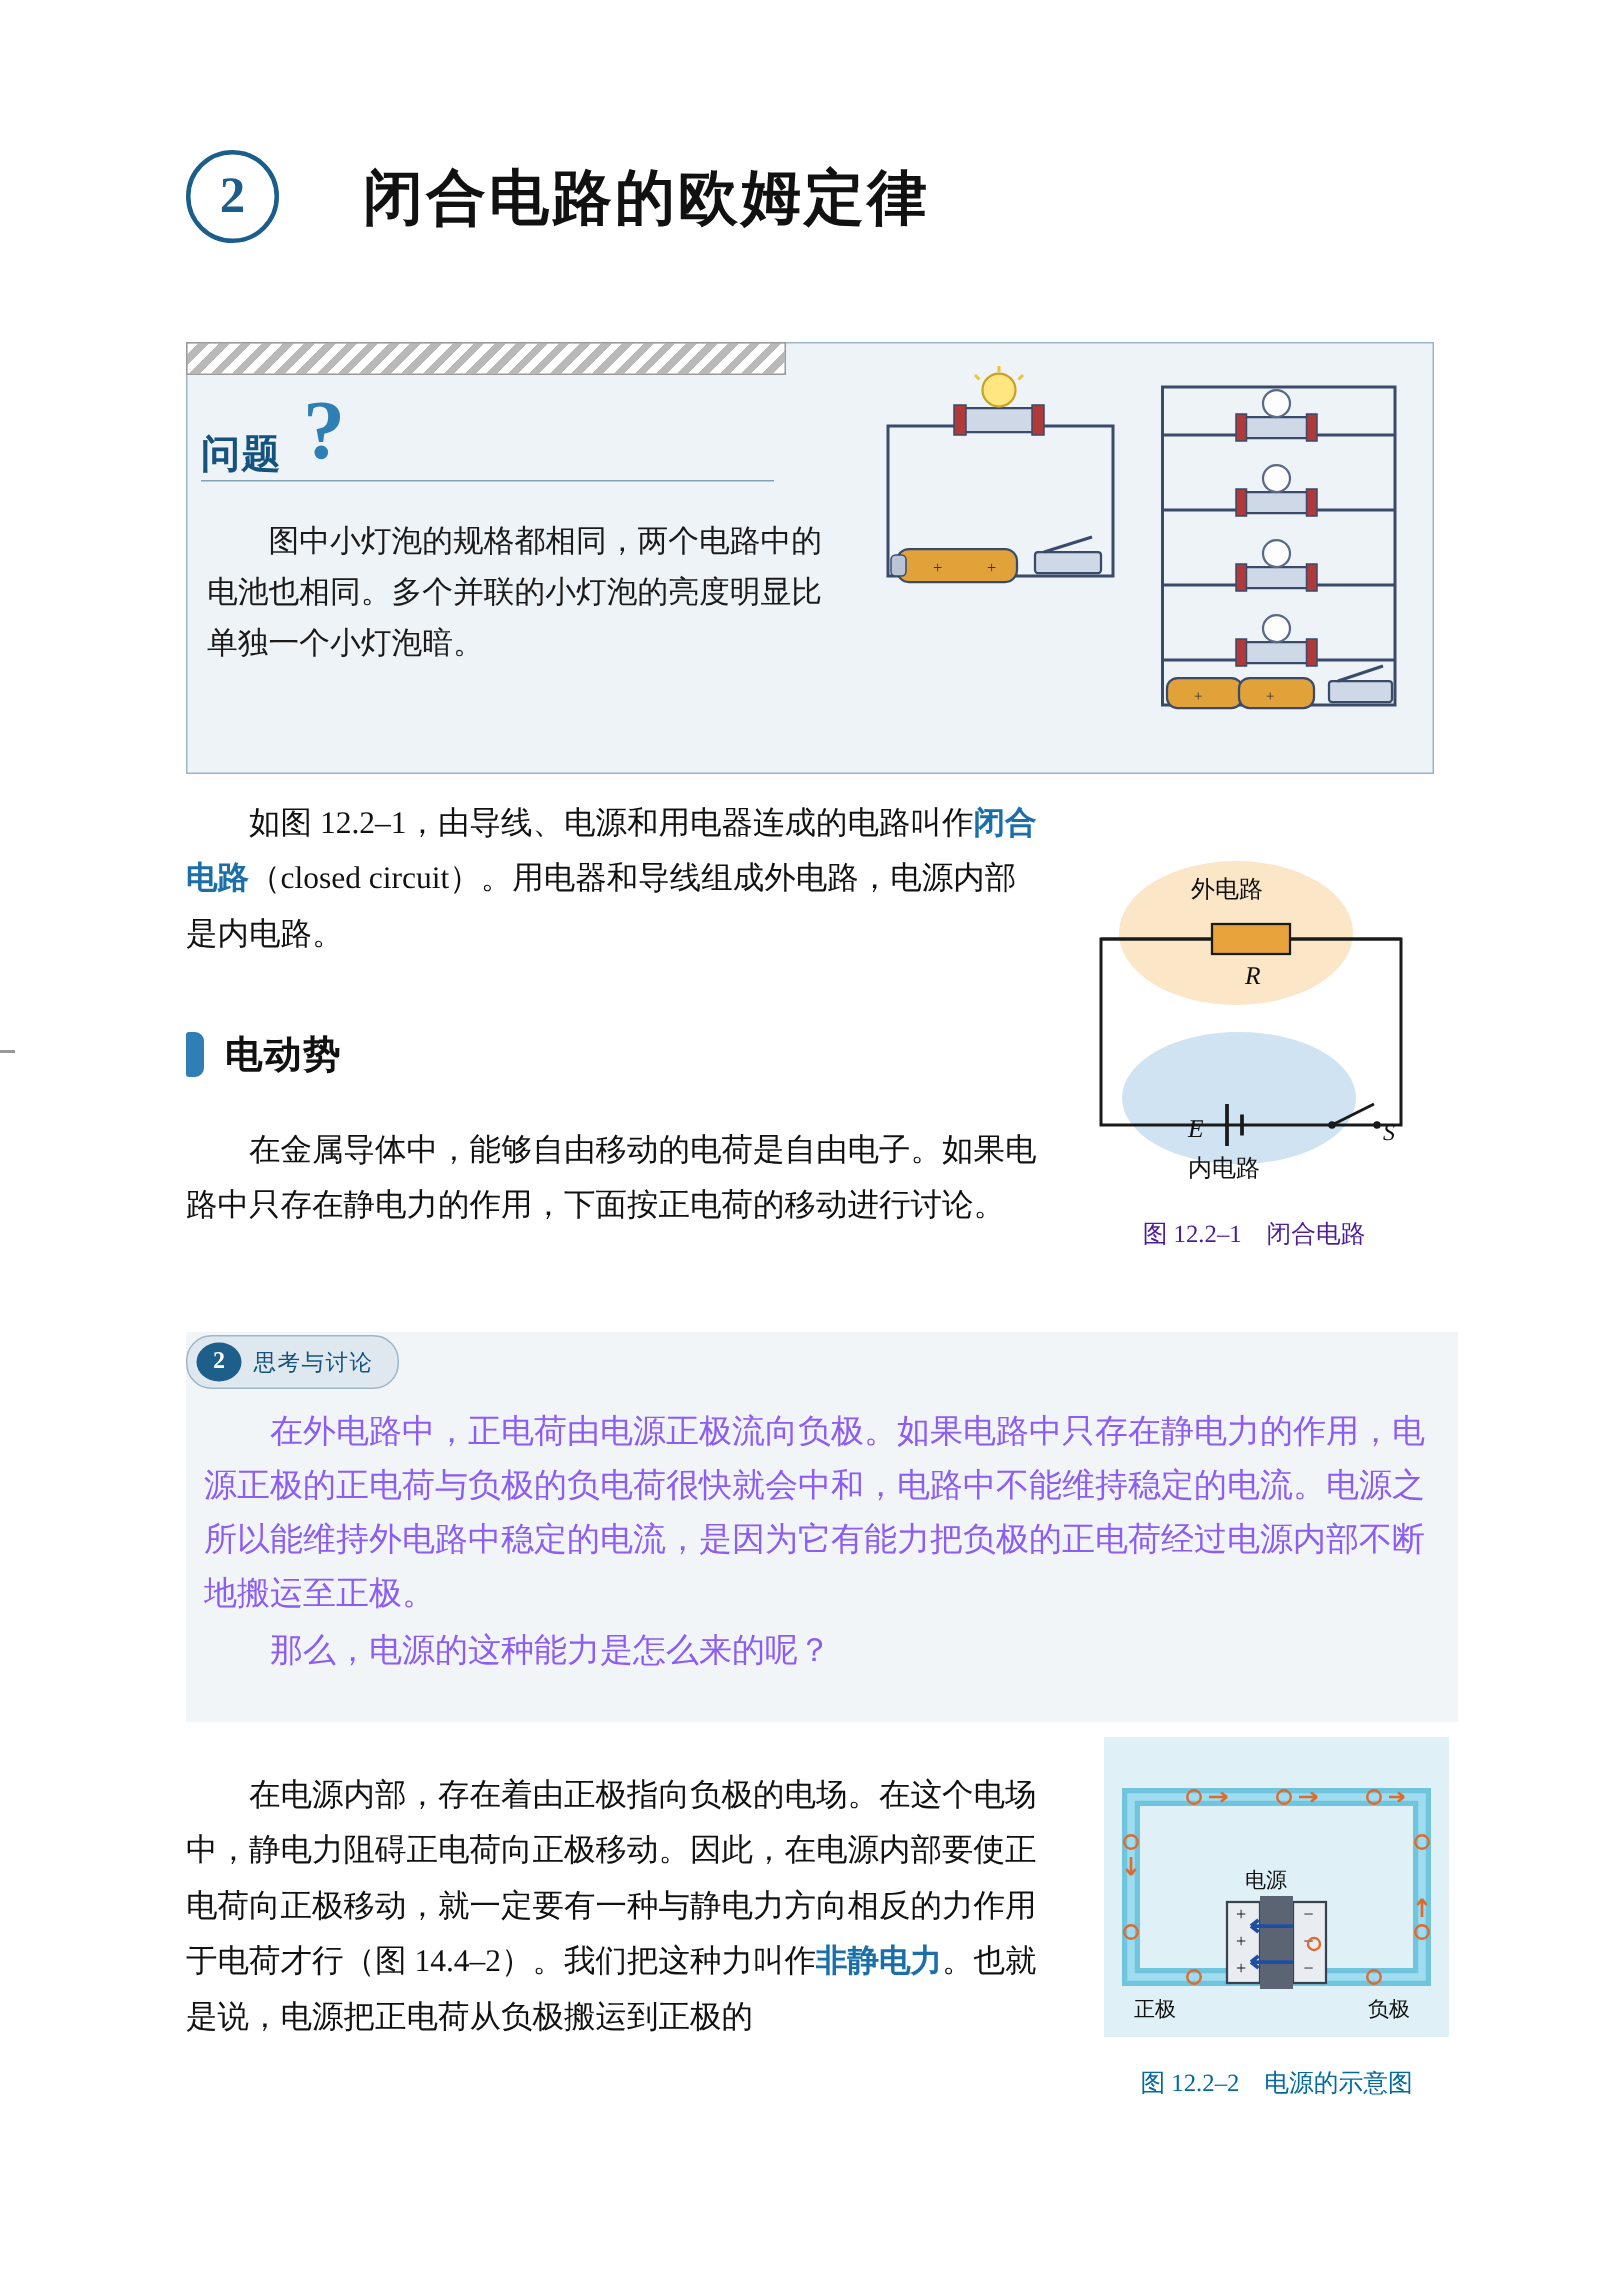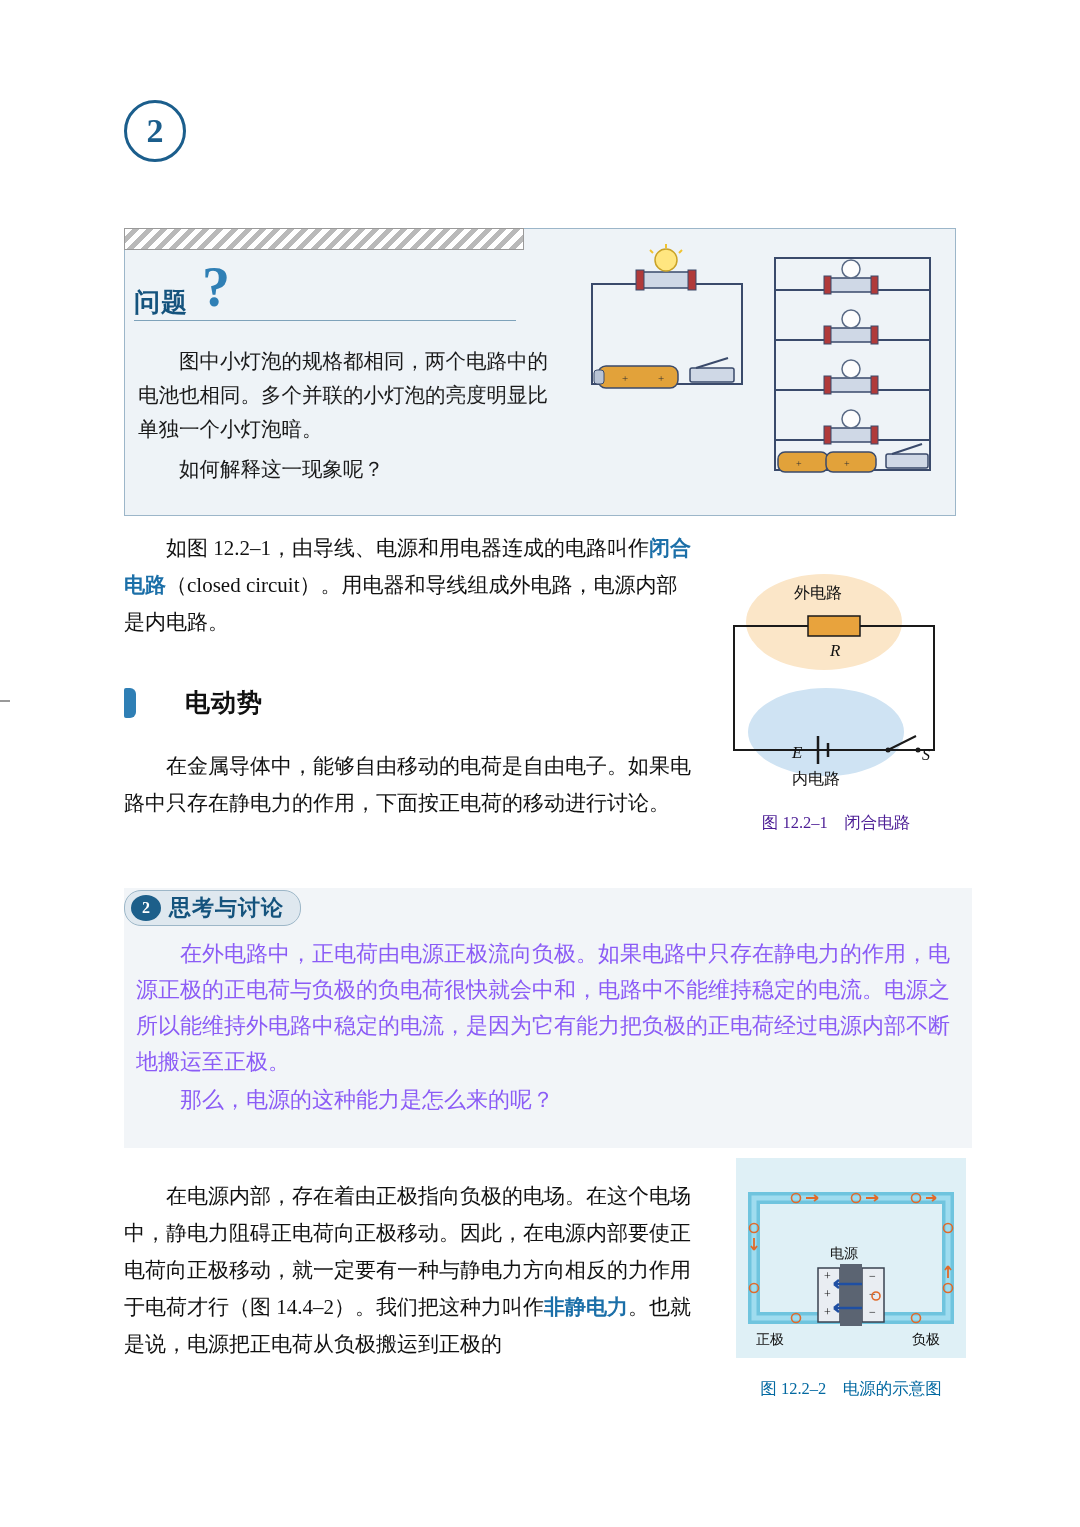--- a/index.html
+++ b/index.html
@@ -141,21 +141,20 @@
     width: 12px;
     height: 30px;
     background: #2f7fb5;
     border-radius: 2px 6px 6px 2px;
   }
   .sub-title {
     font-size: 25px;
     font-weight: bold;
     color: #111;
     letter-spacing: 1px;
-    margin-left: 35px;
   }
 
   .p2 { left: 124px; top: 748px; width: 570px; }
 
   
   .fig1 {
     position: absolute;
     left: 706px;
     top: 560px;
     width: 260px;
@@ -196,22 +195,22 @@
   .td-icon {
     width: 30px; height: 26px;
     border-radius: 50%;
     background: #1d5f8a;
     color: #fff;
     font-size: 16px;
     display: flex; align-items: center; justify-content: center;
     font-weight: bold;
   }
   .td-tab-label {
-    font-size: 22px;
-    font-weight: bold;
+    font-size: 15px;
+    font-weight: normal;
     color: #14537d;
     letter-spacing: 1px;
   }
   .td-text {
     position: absolute;
     left: 136px;
     top: 936px;
     width: 824px;
     font-size: 22px;
     line-height: 36px;
@@ -280,30 +279,30 @@
 </style>
 </head>
 <body>
 
 <div class="page">
 
   <div class="side-tick"></div>
 
   <div class="sec-head">
     <div class="sec-num">2</div>
+    <div class="sec-title">闭合电路的欧姆定律</div>
   </div>
 
   <div class="qbox"></div>
   <div class="qbox-ribbon"></div>
   <div class="qbox-label">问题</div>
   <div class="qmark">?</div>
   <div class="qbox-rule"></div>
   <div class="qbox-text">
     <p>图中小灯泡的规格都相同，两个电路中的电池也相同。多个并联的小灯泡的亮度明显比单独一个小灯泡暗。</p>
-    <p>如何解释这一现象呢？</p>
   </div>
 
   <div class="qbox-fig">
     <svg width="378" height="262" viewBox="0 0 378 262">
 
       <rect x="22" y="40" width="150" height="100" fill="none" stroke="#3a4a6b" stroke-width="2"></rect>
 
       <rect x="70" y="28" width="52" height="16" fill="#cfd8e6" stroke="#3a4a6b" stroke-width="1.5" rx="2"></rect>
       <rect x="66" y="26" width="8" height="20" fill="#b03a3a" stroke="#3a4a6b" stroke-width="1"></rect>
       <rect x="118" y="26" width="8" height="20" fill="#b03a3a" stroke="#3a4a6b" stroke-width="1"></rect>

